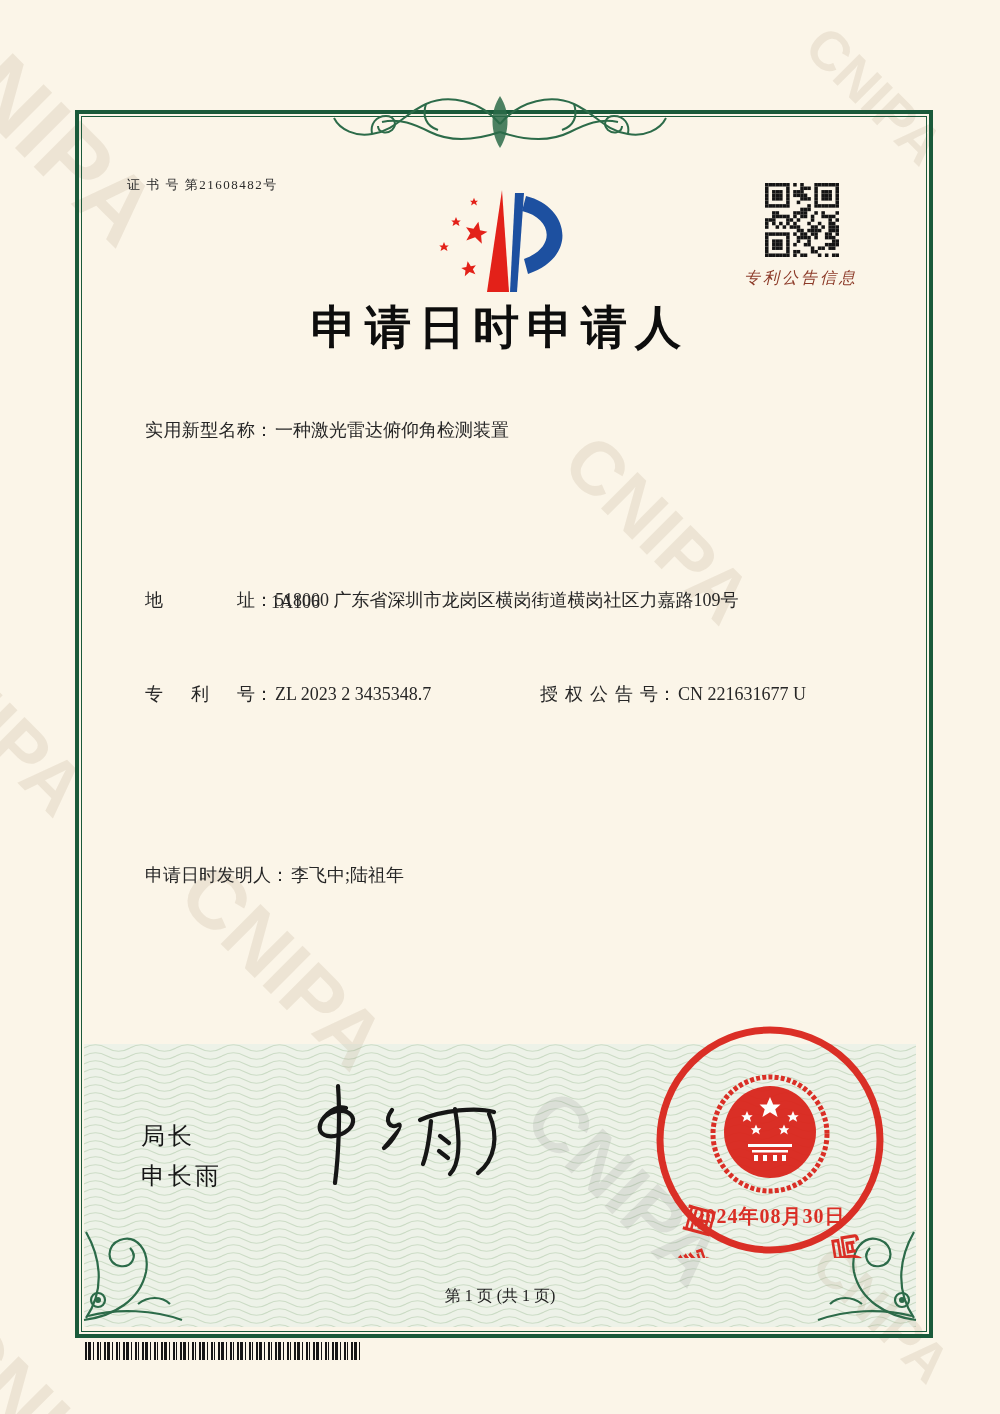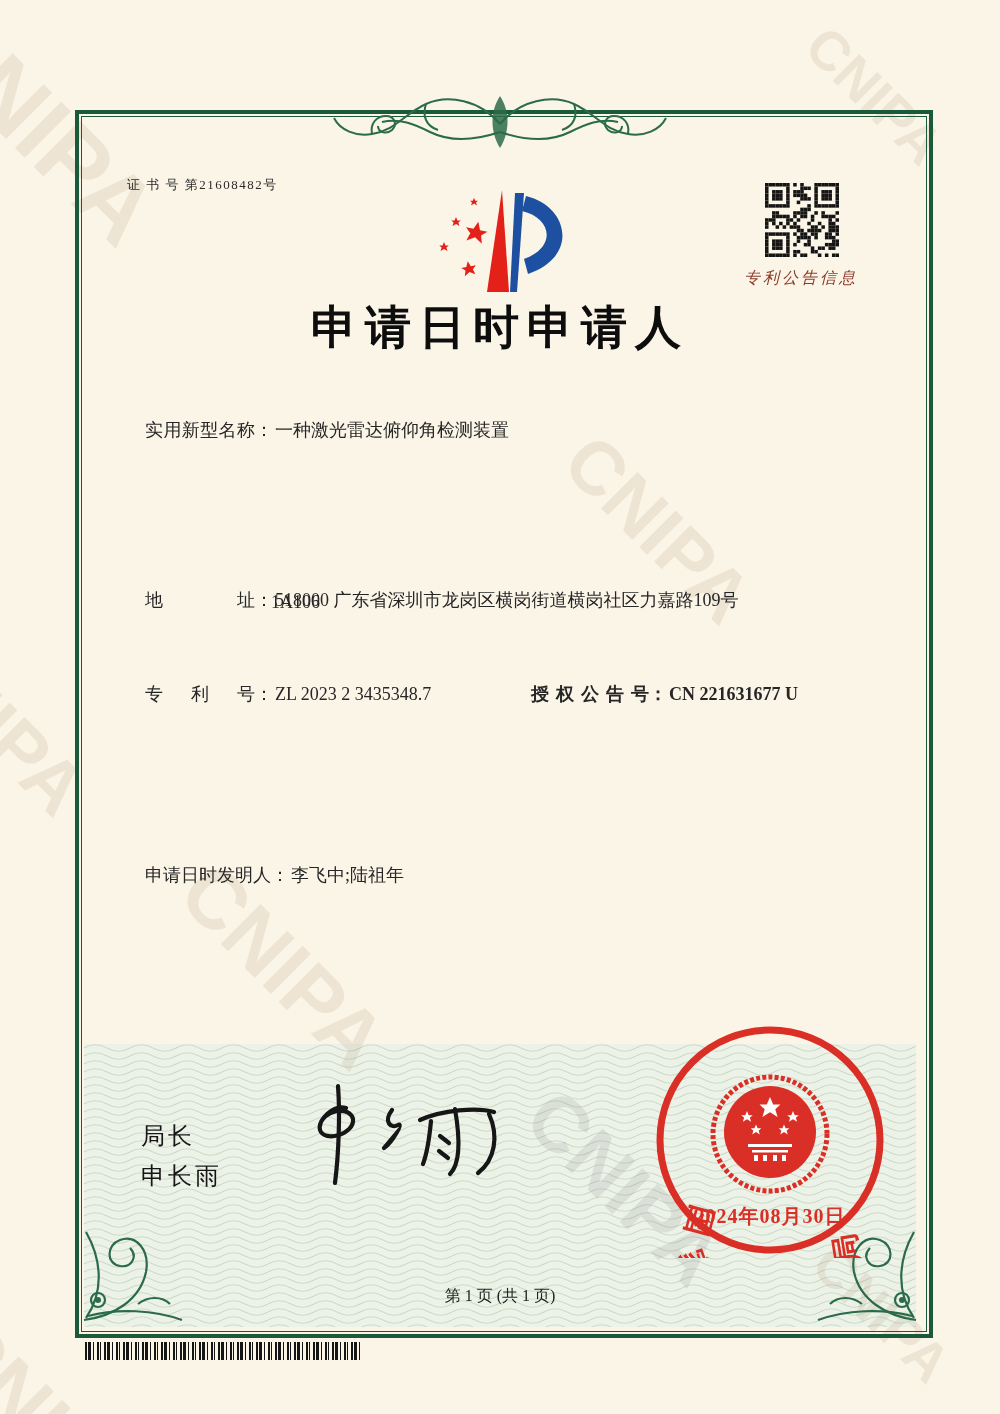--- a/index.html
+++ b/index.html
@@ -36,21 +36,21 @@
   .logo{position:absolute;left:430px;top:170px;width:150px;height:126px;}
   .qr{position:absolute;left:765px;top:183px;width:74px;height:74px;}
   .qrcap{position:absolute;left:744px;top:268px;font-size:16px;letter-spacing:3px;color:#8c3a28;font-style:italic;}
   .title{position:absolute;left:0;top:297px;width:1000px;text-align:center;
          font-size:46px;font-weight:bold;letter-spacing:8px;color:#0d0d0d;}
 
   .row{position:absolute;left:145px;font-size:18px;color:#262626;white-space:nowrap;}
   .lab{display:inline-block;width:110px;text-align:justify;text-align-last:justify;}
   .lab.w7{width:126px;}
   .val{margin-left:2px;}
-  .rcol{position:absolute;left:386px;top:0;font-weight:bold;}
+  .rcol{position:absolute;left:395px;top:0;}
   .rlab{display:inline-block;width:118px;text-align:justify;text-align-last:justify;}
   .addr2{position:absolute;left:271px;top:592px;font-size:18px;}
 
   .stmt{position:absolute;left:124px;top:962px;width:756px;font-size:17.5px;line-height:38px;
         color:#1e1e1e;letter-spacing:0.3px;}
   .stmt .l1{padding-left:34px;}
 
   .officer{position:absolute;left:141px;font-family:"Liberation Sans","DejaVu Sans",sans-serif;
            font-size:24px;letter-spacing:3px;color:#161616;z-index:6;}
   .officer.role{top:1120px;}

